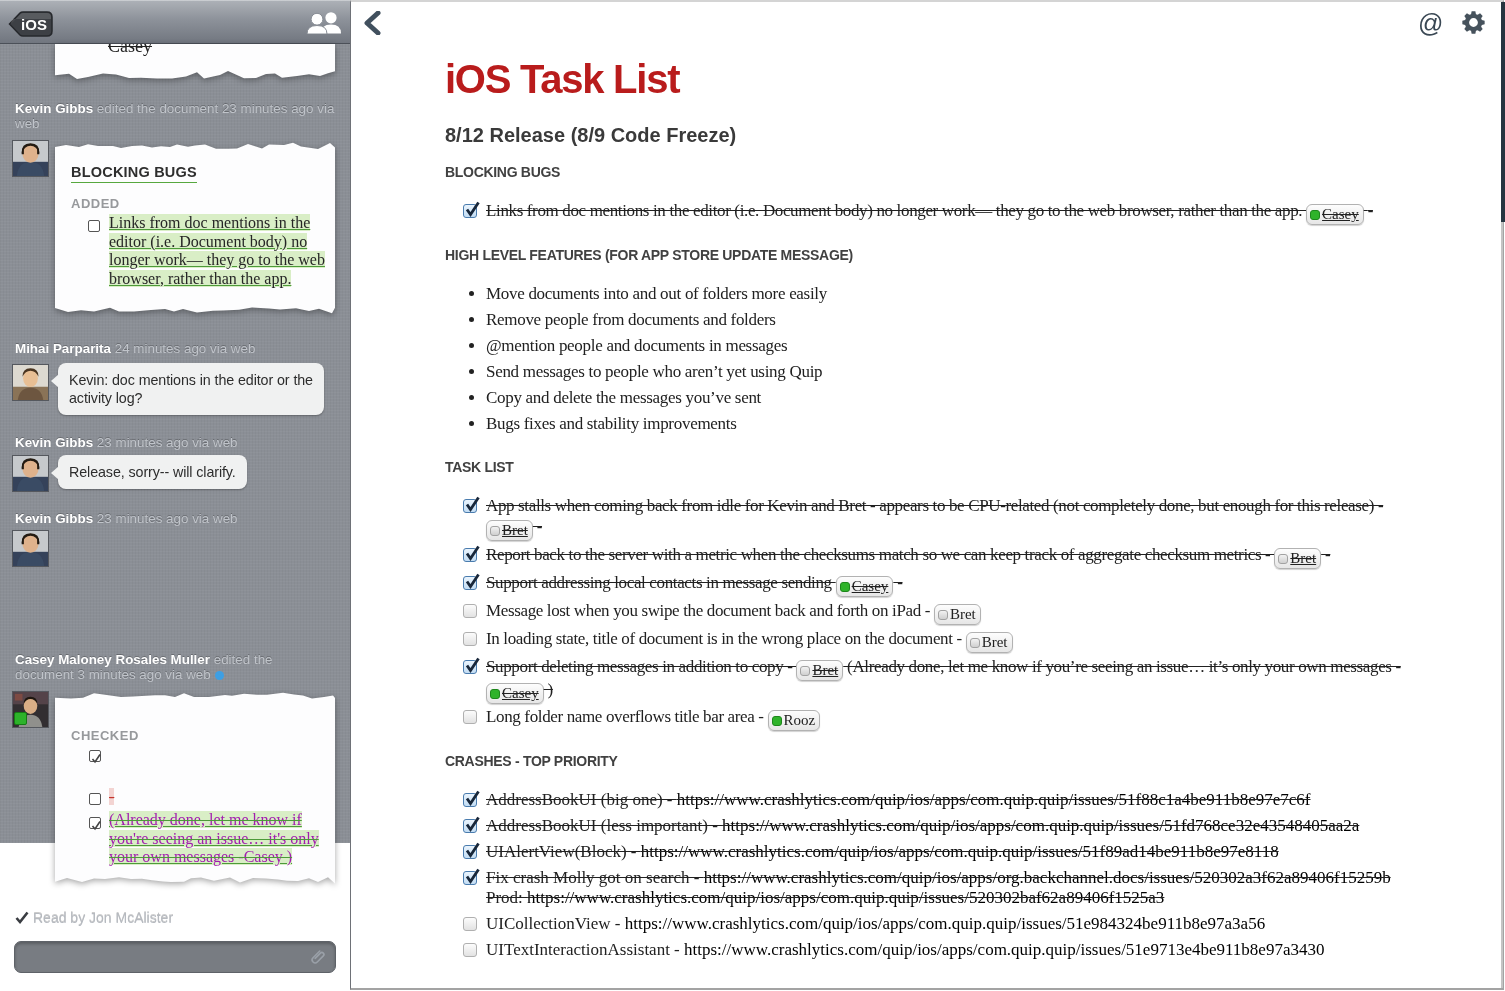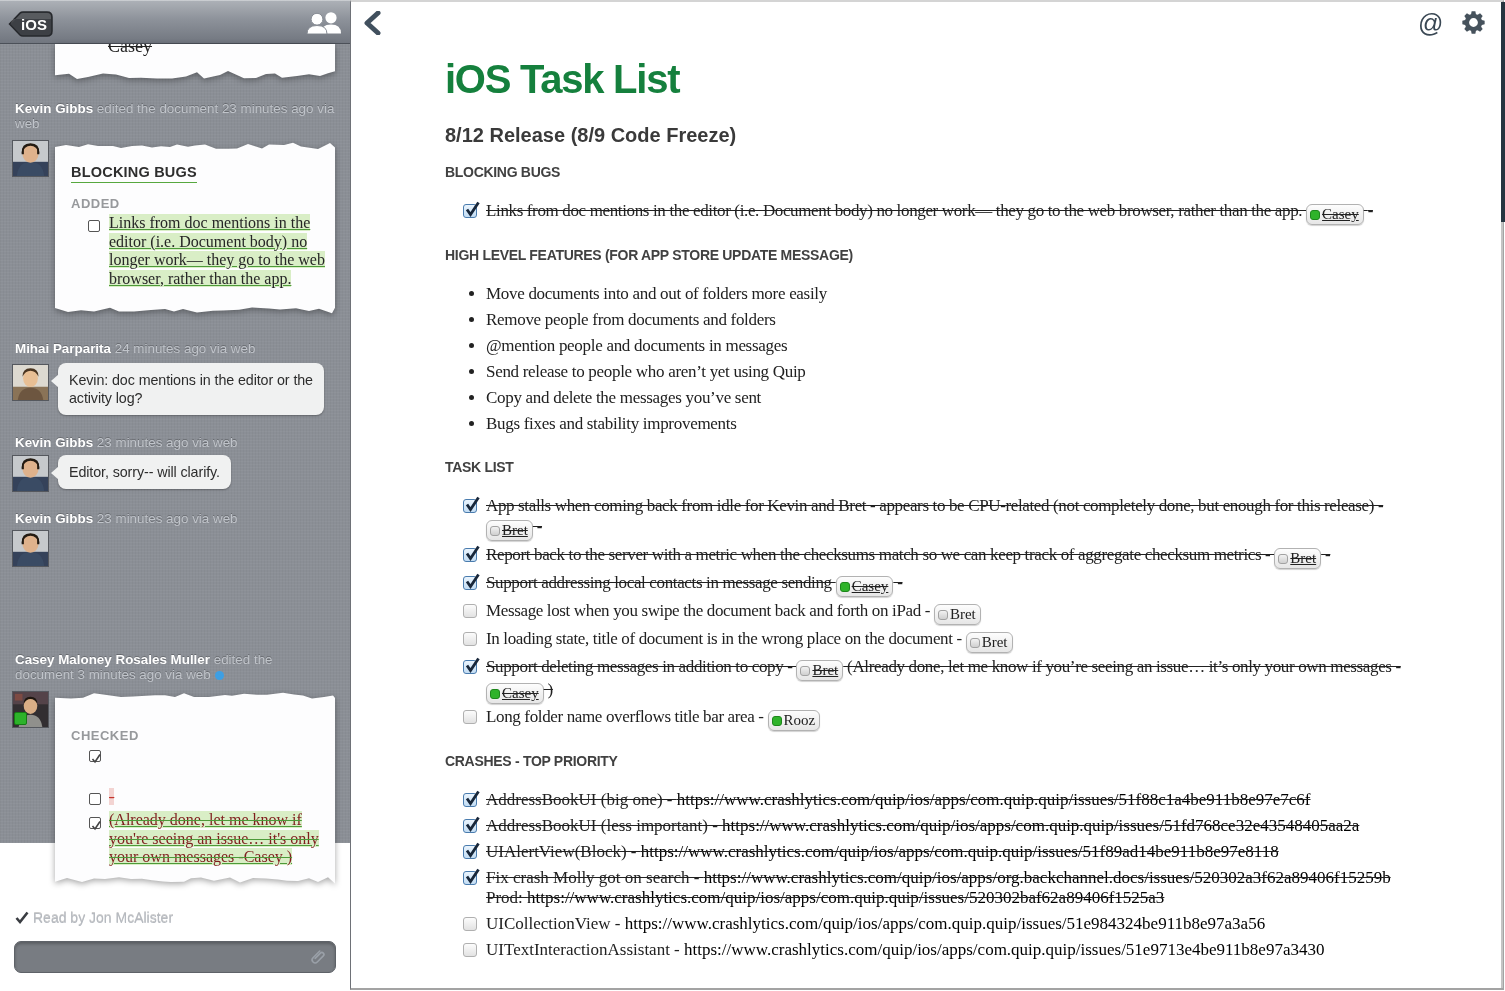--- a/index.html
+++ b/index.html
@@ -9,21 +9,21 @@
 .abs{position:absolute}
 .meta{position:absolute;left:15px;font-size:13.4px;line-height:15px;color:#c0c4ca;text-shadow:0 -1px 0 rgba(0,0,0,.25);white-space:nowrap}
 .meta b{color:#fff;font-weight:bold}
 .av{position:absolute;width:37px;height:37px;border:1px solid #55585e;background:#cfd2d6}
 .bub{position:absolute;background:#f0f1f1;border-radius:8px;padding:8px 11px;font-size:14.3px;letter-spacing:-.1px;line-height:18px;color:#2d2d2d;box-shadow:0 1px 2px rgba(0,0,0,.3);white-space:nowrap}
 .bub:before{content:"";position:absolute;left:-7px;top:11px;border:7px solid transparent;border-left:none;border-right:8px solid #f0f1f1}
 .card{position:absolute;left:0;top:0;width:280px;background:#fdfdfe}
 .cardwrap{position:absolute;left:55px;filter:drop-shadow(0 2px 3px rgba(0,0,0,.35))}
 .st{text-decoration:line-through}
 .serif{font-family:"Liberation Serif",serif}
-.dtitle{position:absolute;left:445px;top:57px;font-size:40px;font-weight:bold;color:#15803d;letter-spacing:-1.25px}
+.dtitle{position:absolute;left:445px;top:57px;font-size:40px;font-weight:bold;color:#b91c1c;letter-spacing:-1.25px}
 .h2{position:absolute;left:445px;font-size:20px;font-weight:bold;color:#3a3a3a;letter-spacing:0}
 .h3{position:absolute;left:445px;font-size:14px;font-weight:bold;color:#414141;letter-spacing:-.3px}
 .ln{position:absolute;left:486px;font-family:"Liberation Serif",serif;font-size:17px;line-height:22px;color:#212121;white-space:nowrap}
 .tk{letter-spacing:-.36px}
 .bl{letter-spacing:-.3px}
 .ln a{color:#000000;text-decoration:none}
 .bullet:before{content:"";position:absolute;left:-17px;top:8px;width:5px;height:5px;border-radius:50%;background:#222}
 .cb{position:absolute;left:463px;width:14px;height:14px;border-radius:3px}
 .cb.off{border:1px solid #b0b0b0;background:linear-gradient(#fcfcfc,#e2e2e2)}
 .cb.on{border:1px solid #4a7cae;background:linear-gradient(#eaf4fd,#c3ddf4)}
@@ -89,21 +89,21 @@
     <div class="meta" style="top:435px"><b>Kevin Gibbs</b> 23 minutes ago via web</div>
     <div class="av" style="left:12px;top:455px"><svg width="35" height="35" viewBox="0 0 37 37" preserveAspectRatio="none" style="width:35px;height:35px">
         <rect width="37" height="37" fill="#c6c9cc"></rect>
         <rect y="22" width="37" height="15" fill="#35425a"></rect>
         <path d="M4 37 Q6 22 18.5 22 Q31 22 33 37 Z" fill="#3a4b64"></path>
         <ellipse cx="18.5" cy="13" rx="8.6" ry="10" fill="#dfb28c"></ellipse>
         <path d="M9.2 13.5 Q8.6 2.5 18.5 2.5 Q28.4 2.5 27.8 13.5 Q25 5 18.5 5 Q12 5 9.2 13.5 Z" fill="#241b12"></path>
         <path d="M9.2 14 Q9.2 8 11.5 5.8 L11.5 14 Z" fill="#241b12"></path>
         <path d="M27.8 14 Q27.8 8 25.5 5.8 L25.5 14 Z" fill="#241b12"></path>
       </svg></div>
-    <div class="bub" style="left:58px;top:455px">Editor, sorry-- will clarify.</div>
+    <div class="bub" style="left:58px;top:455px">Release, sorry-- will clarify.</div>
     <div class="meta" style="top:511px"><b>Kevin Gibbs</b> 23 minutes ago via web</div>
     <div class="av" style="left:12px;top:530px"><svg width="35" height="35" viewBox="0 0 37 37" preserveAspectRatio="none" style="width:35px;height:35px">
         <rect width="37" height="37" fill="#c6c9cc"></rect>
         <rect y="22" width="37" height="15" fill="#35425a"></rect>
         <path d="M4 37 Q6 22 18.5 22 Q31 22 33 37 Z" fill="#3a4b64"></path>
         <ellipse cx="18.5" cy="13" rx="8.6" ry="10" fill="#dfb28c"></ellipse>
         <path d="M9.2 13.5 Q8.6 2.5 18.5 2.5 Q28.4 2.5 27.8 13.5 Q25 5 18.5 5 Q12 5 9.2 13.5 Z" fill="#241b12"></path>
         <path d="M9.2 14 Q9.2 8 11.5 5.8 L11.5 14 Z" fill="#241b12"></path>
         <path d="M27.8 14 Q27.8 8 25.5 5.8 L25.5 14 Z" fill="#241b12"></path>
       </svg></div>
@@ -121,21 +121,21 @@
       <div class="card" style="height:192px;clip-path:polygon(0px 5.7px, 16px 6.4px, 28px 5.7px, 39px 1.3px, 50px 2.7px, 66px 5.0px, 78px 4.6px, 87px 4.1px, 100px 3.2px, 110px 3.3px, 120px 5.0px, 129px 1.3px, 139px 5.1px, 154px 4.9px, 170px 3.0px, 177px 3.8px, 189px 1.8px, 202px 2.8px, 212px 2.8px, 228px 0.7px, 239px 2.5px, 248px 3.4px, 257px 6.5px, 269px 5.1px, 278px 3.6px, 280px 5.9px, 280px 191.6px, 273px 185.2px, 263px 190.0px, 254px 186.2px, 243px 188.9px, 232px 188.7px, 223px 187.4px, 211px 186.4px, 198px 186.0px, 185px 190.5px, 175px 185.6px, 159px 188.8px, 146px 185.4px, 136px 186.2px, 129px 189.7px, 116px 189.9px, 108px 189.4px, 97px 188.2px, 87px 186.7px, 76px 187.0px, 64px 185.2px, 50px 187.1px, 39px 186.5px, 27px 189.9px, 12px 185.9px, 0px 189.7px)">
         <div class="abs glabel" style="left:16px;top:36px">CHECKED</div>
         <div class="abs chip" style="left:34px;top:58px"><svg width="12" height="12" viewBox="0 0 12 12">
             <path d="M2.5 6 L5 9 L10 1.5" fill="none" stroke="#444" stroke-width="1.6"></path>
           </svg></div>
         <div class="abs chip" style="left:34px;top:101px"></div>
         <div class="abs serif st" style="left:54px;top:96px;font-size:16px;color:#c4342c"><span style="background:#f3d4d2">-</span></div>
         <div class="abs chip" style="left:34px;top:125px"><svg width="12" height="12" viewBox="0 0 12 12">
             <path d="M2.5 6 L5 9 L10 1.5" fill="none" stroke="#444" stroke-width="1.6"></path>
           </svg></div>
-        <div class="abs serif" style="left:54px;top:119px;font-size:16px;line-height:18.5px;color:#7f1d1d;white-space:nowrap"><span class="st" style="background:#d9eec6;text-decoration:underline line-through;text-decoration-color:#4d9a39">(Already done, let me know if<br>you're seeing an issue… it's only<br>your own messages -Casey )</span></div>
+        <div class="abs serif" style="left:54px;top:119px;font-size:16px;line-height:18.5px;color:#a21caf;white-space:nowrap"><span class="st" style="background:#d9eec6;text-decoration:underline line-through;text-decoration-color:#4d9a39">(Already done, let me know if<br>you're seeing an issue… it's only<br>your own messages -Casey )</span></div>
       </div>
     </div>
     <svg class="abs" style="left:15px;top:911px" width="14" height="13" viewBox="0 0 14 13">
       <path d="M1.5 7 L5 11 L12.5 1.5" fill="none" stroke="#3a3d42" stroke-width="2.6"></path>
     </svg>
     <div class="abs" style="left:33px;top:910px;font-size:14px;color:#b6bac0;text-shadow:0 -1px 0 rgba(0,0,0,.2)">Read by Jon McAlister</div>
     <div class="abs" style="left:14px;top:941px;width:322px;height:32px;border-radius:7px;background:#787c82;border:1.5px solid #5e6268;box-shadow:inset 0 2px 3px rgba(0,0,0,.25), 0 1px 0 rgba(255,255,255,.15)">
 <svg style="position:absolute;right:7px;top:5px" width="20" height="20" viewBox="0 0 20 20">
         <g transform="rotate(45 10 10)">
           <path d="M7 4.5 L7 14 a3 3 0 0 0 6 0 L13 5.5 a2 2 0 0 0 -4 0 L9 13" fill="none" stroke="#9aa0a8" stroke-width="1.6" stroke-linecap="round"></path>
@@ -159,21 +159,21 @@
 <div class="cb on" style="top:204px">
     <svg width="18" height="18" viewBox="0 0 18 18">
       <path d="M3 8.5 L6.5 13.5 L14.5 1.5" fill="none" stroke="#18273a" stroke-width="2.8"></path>
     </svg>
   </div>
 <div class="ln st tk" style="top:200px">Links from doc mentions in the editor (i.e. Document body) no longer work— they go to the web browser, rather than the app. <span class="pill"><span class="sq g"></span><span class="pn stk serif">Casey</span></span> <span>-</span></div>
 <div class="h3" style="top:247px">HIGH LEVEL FEATURES (FOR APP STORE UPDATE MESSAGE)</div>
 <div class="ln bullet bl" style="top:283px">Move documents into and out of folders more easily</div>
 <div class="ln bullet bl" style="top:309px">Remove people from documents and folders</div>
 <div class="ln bullet bl" style="top:335px">@mention people and documents in messages</div>
-<div class="ln bullet bl" style="top:361px">Send release to people who aren’t yet using Quip</div>
+<div class="ln bullet bl" style="top:361px">Send messages to people who aren’t yet using Quip</div>
 <div class="ln bullet bl" style="top:387px">Copy and delete the messages you’ve sent</div>
 <div class="ln bullet bl" style="top:413px">Bugs fixes and stability improvements</div>
 <div class="h3" style="top:459px">TASK LIST</div>
 <div class="cb on" style="top:499px">
     <svg width="18" height="18" viewBox="0 0 18 18">
       <path d="M3 8.5 L6.5 13.5 L14.5 1.5" fill="none" stroke="#18273a" stroke-width="2.8"></path>
     </svg>
   </div>
 <div class="ln st tk" style="top:495px">App stalls when coming back from idle for Kevin and Bret - appears to be CPU-related (not completely done, but enough for this release) -</div>
 <div class="ln tk" style="top:516px"><span class="st"><span class="pill"><span class="sq w"></span><span class="pn stk serif">Bret</span></span> -</span></div>

